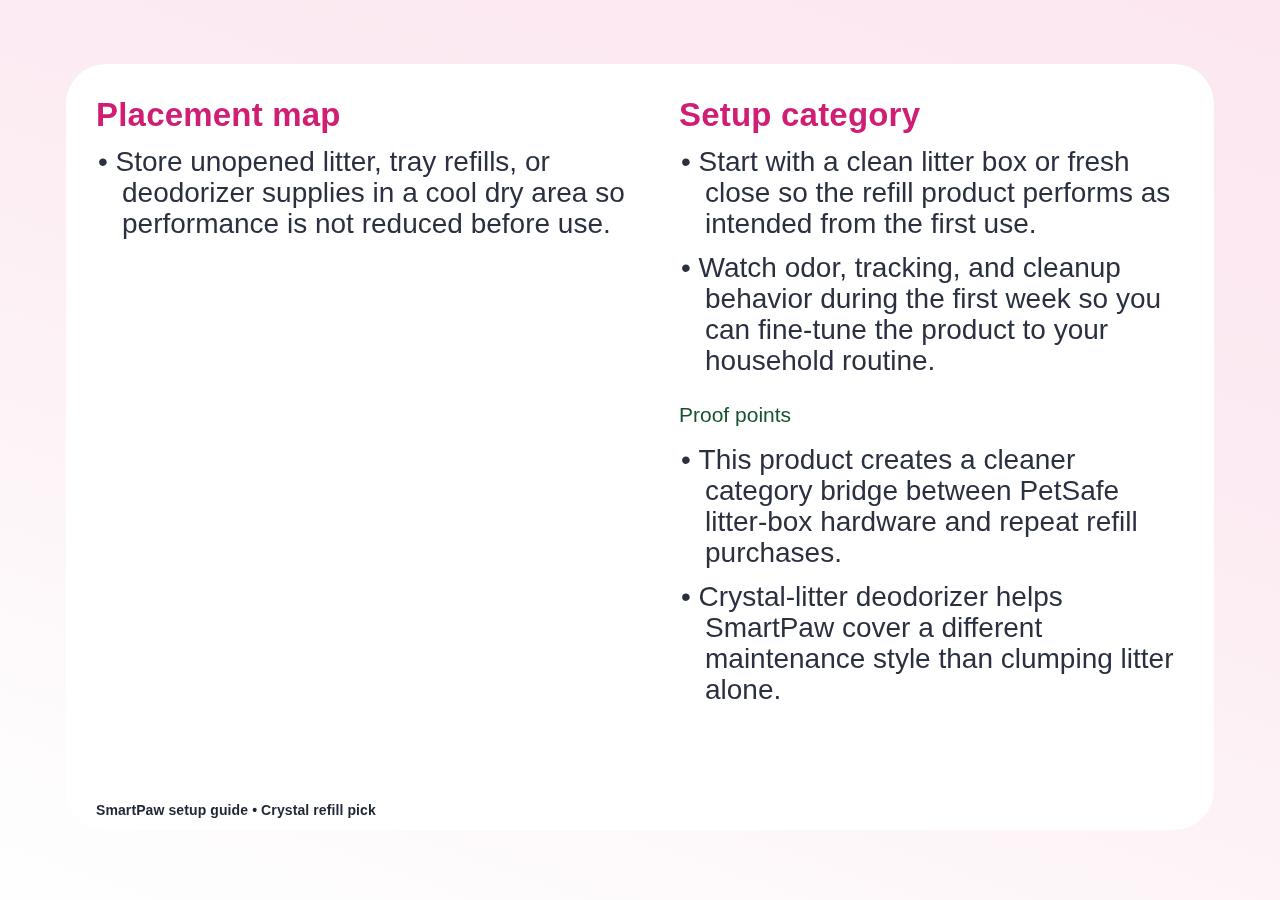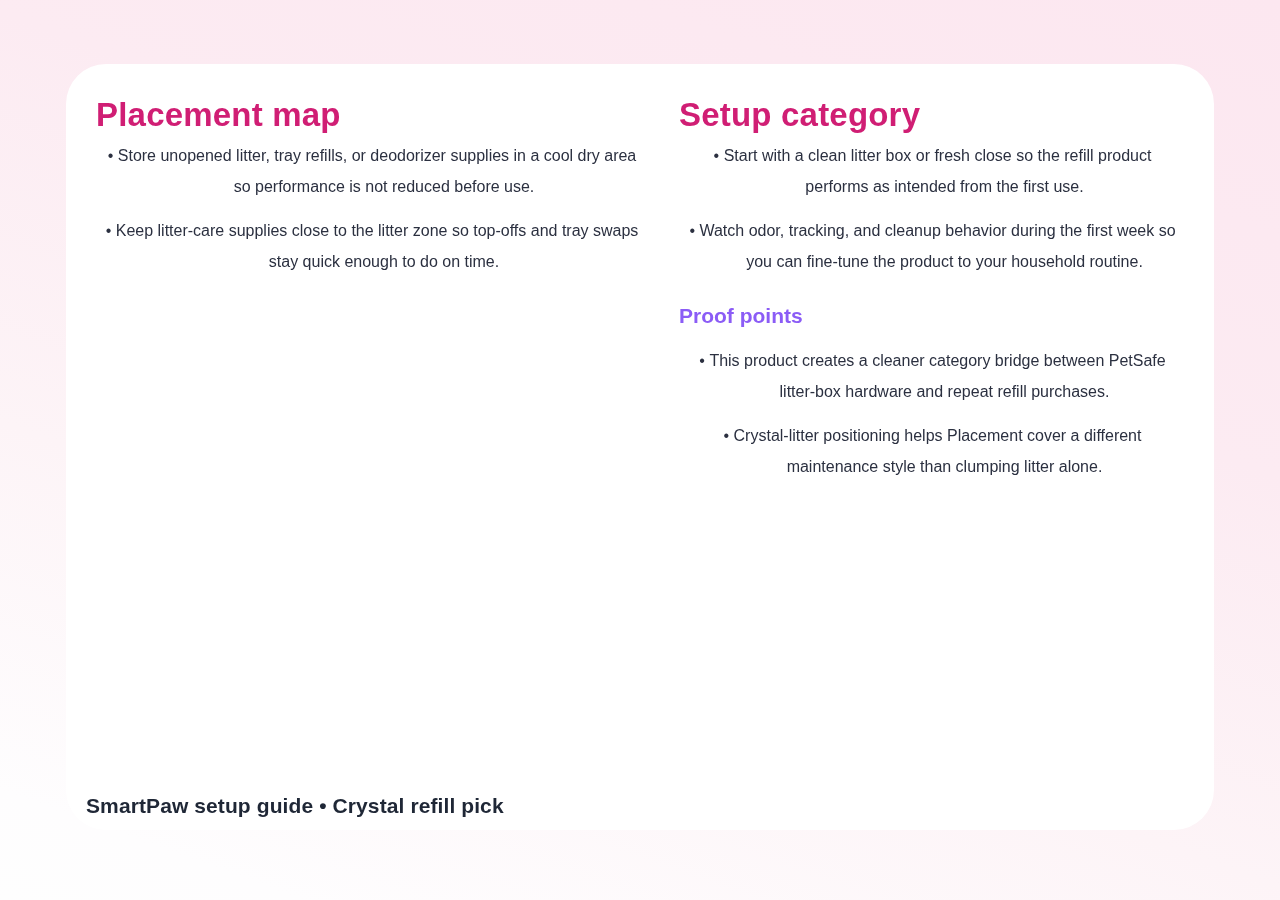--- a/index.html
+++ b/index.html
@@ -33,87 +33,85 @@
     grid-template-columns: 550px 1fr;
     column-gap: 33px;
     padding: 32px 30px 0 30px;
   }
 
   h2.section-heading {
     font-size: 33px;
     font-weight: 700;
     color: #d01e74;
     line-height: 1.15;
-    margin-bottom: 6px;
+    margin-bottom: 12px;
     letter-spacing: 0.2px;
   }
 
   h3.subsection-heading {
     font-size: 21px;
-    font-weight: 700;
-    color: #8b5cf6;
+    font-weight: 400;
+    color: #14532d;
     margin-top: 27px;
     margin-bottom: 17px;
   }
 
   ul.bullets {
     list-style: none;
-    font-size: 16px;
+    font-size: 28px;
     line-height: 31px;
     color: #2b3040;
-    text-align: center;
   }
 
   ul.bullets li {
     padding-left: 26px;
     text-indent: -24px;
     margin-bottom: 13px;
   }
 
   ul.bullets li::before {
     content: "\2022\00a0";
     color: #2b3040;
   }
 
   .footer {
     position: absolute;
-    left: 20px;
+    left: 30px;
     bottom: 12px;
-    font-size: 21px;
+    font-size: 14px;
     font-weight: 700;
     color: #1f2736;
     letter-spacing: 0.1px;
   }
 </style>
 </head>
 <body>
 
 <div class="page">
   <div class="card">
     <div class="columns">
 
       <section class="col">
         <h2 class="section-heading">Placement map</h2>
         <ul class="bullets">
           <li>Store unopened litter, tray refills, or deodorizer supplies in a cool dry area so performance is not reduced before use.</li>
-          <li>Keep litter-care supplies close to the litter zone so top-offs and tray swaps stay quick enough to do on time.</li>
         </ul>
       </section>
 
       <section class="col">
         <h2 class="section-heading">Setup category</h2>
         <ul class="bullets">
           <li>Start with a clean litter box or fresh close so the refill product performs as intended from the first use.</li>
           <li>Watch odor, tracking, and cleanup behavior during the first week so you can fine-tune the product to your household routine.</li>
         </ul>
 
         <h3 class="subsection-heading">Proof points</h3>
         <ul class="bullets">
           <li>This product creates a cleaner category bridge between PetSafe litter-box hardware and repeat refill purchases.</li>
-          <li>Crystal-litter positioning helps Placement cover a different maintenance style than clumping litter alone.</li>
+          <li>Crystal-litter deodorizer helps SmartPaw cover a different maintenance style than clumping litter alone.</li>
         </ul>
       </section>
 
     </div>
 
     <div class="footer">SmartPaw setup guide • Crystal refill pick</div>
   </div>
 </div>
 
 </body></html>

